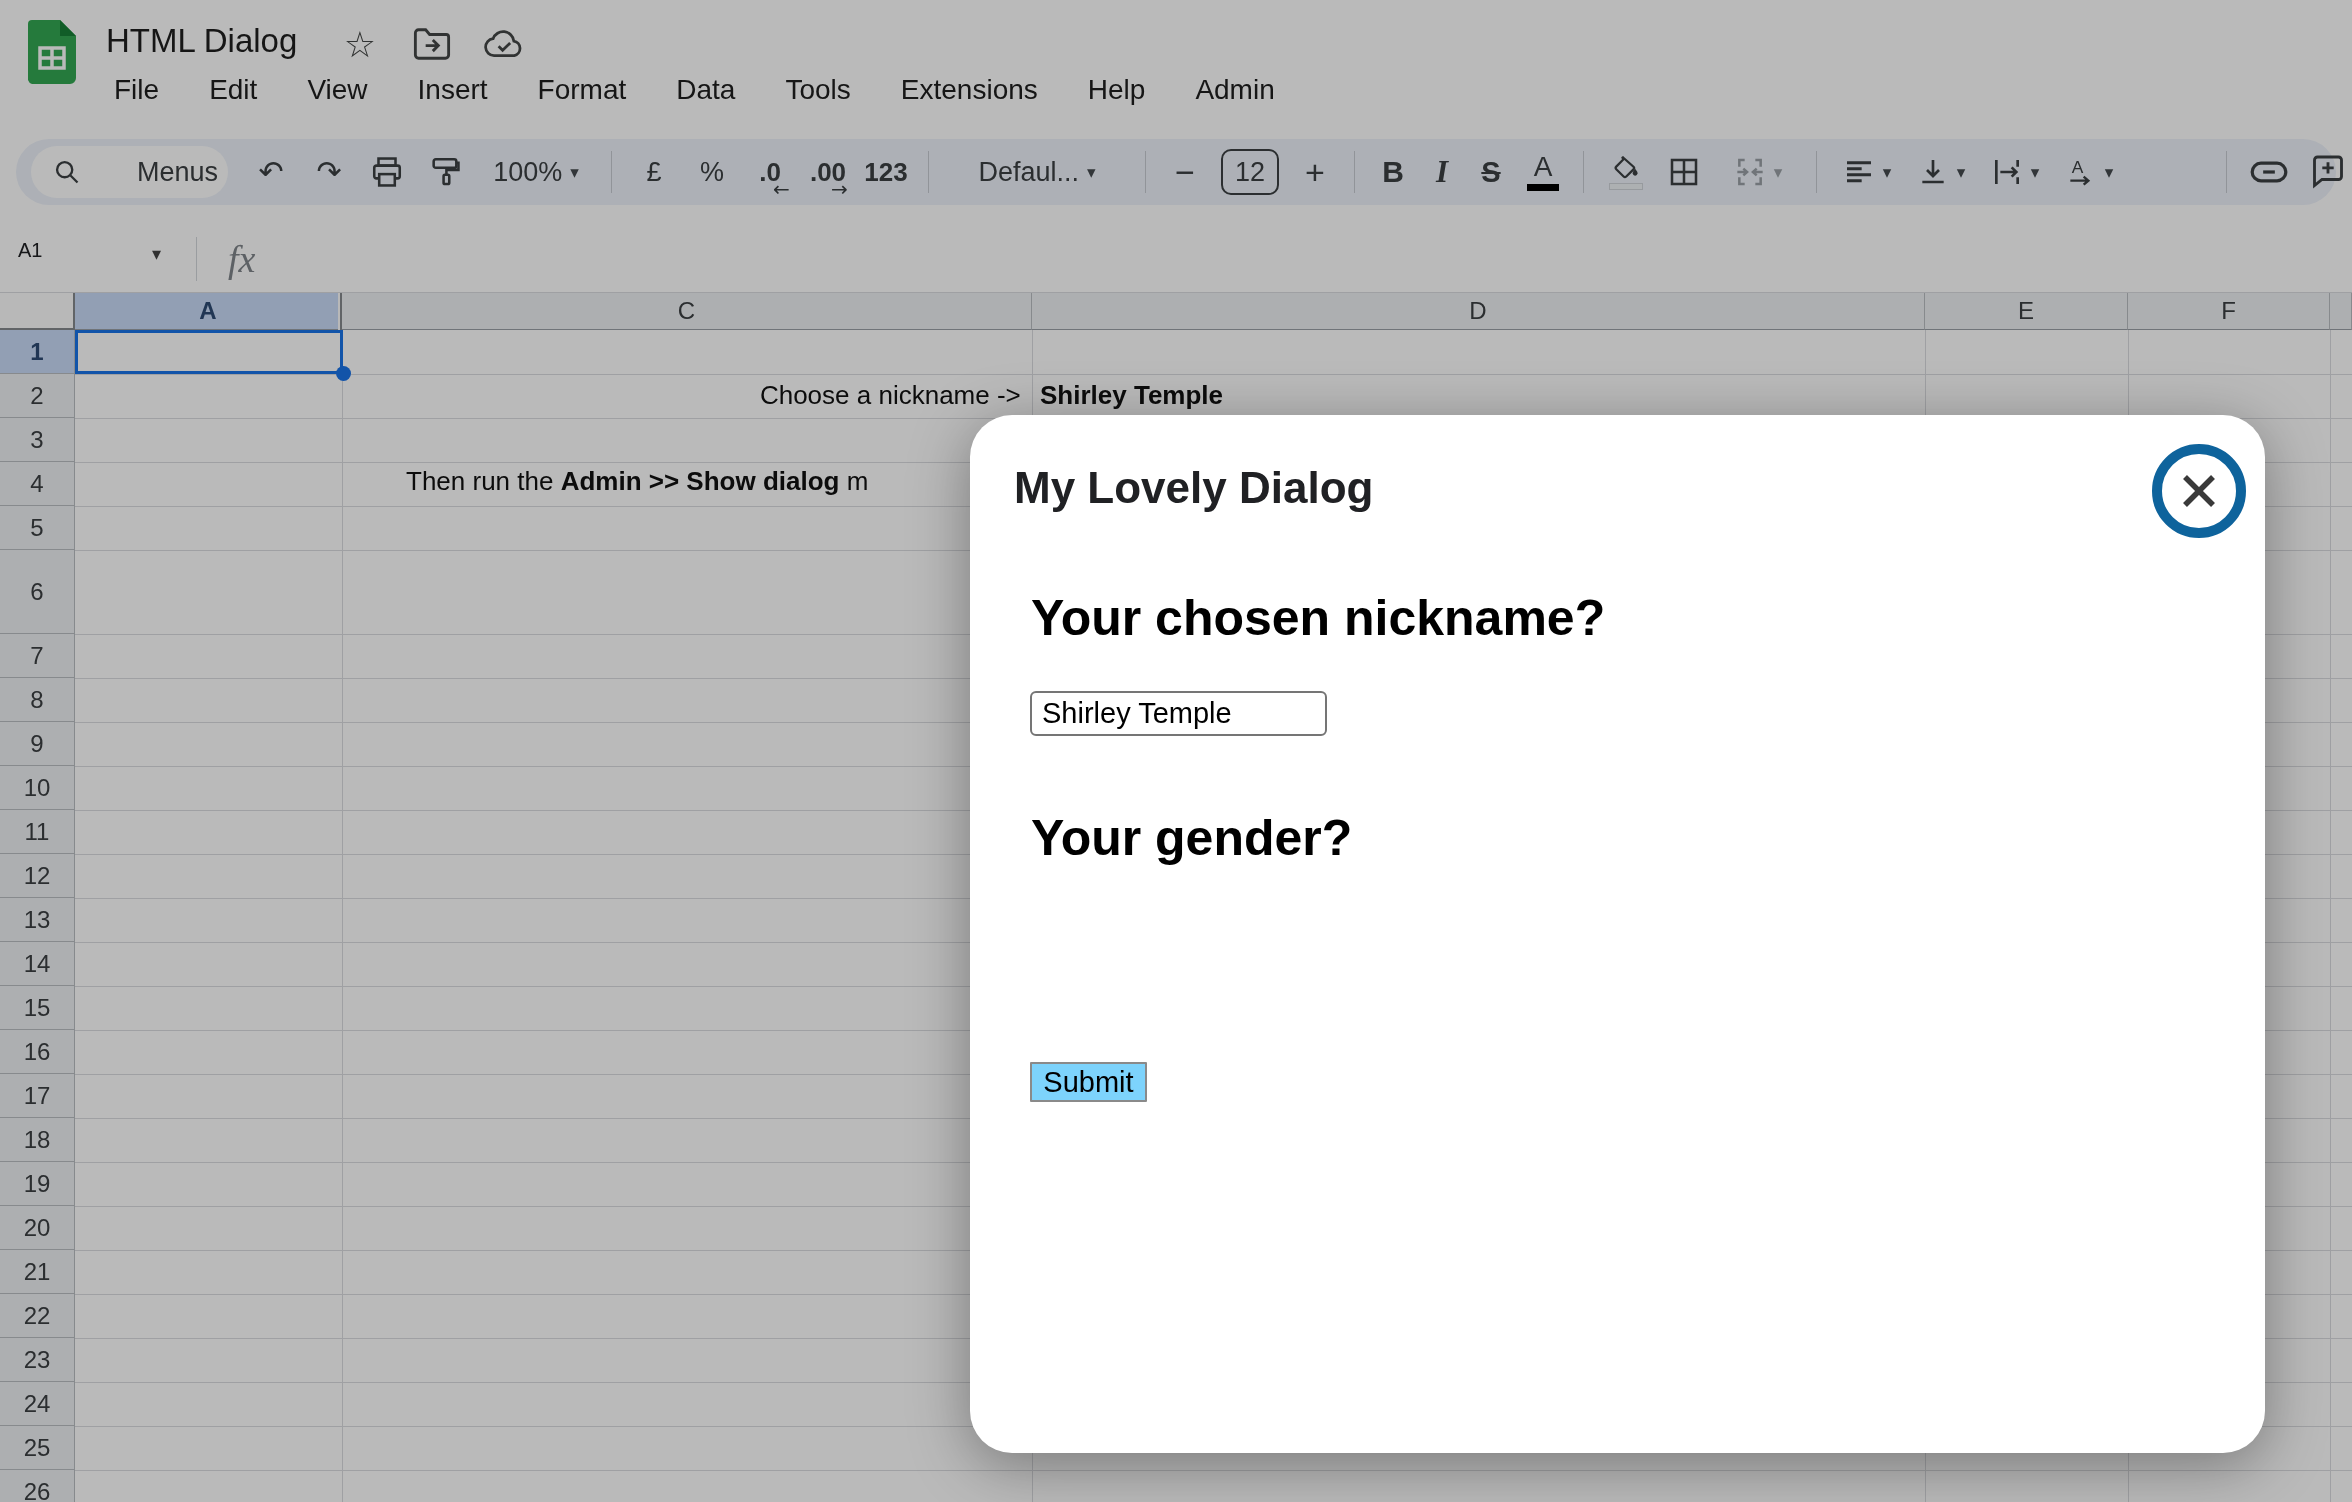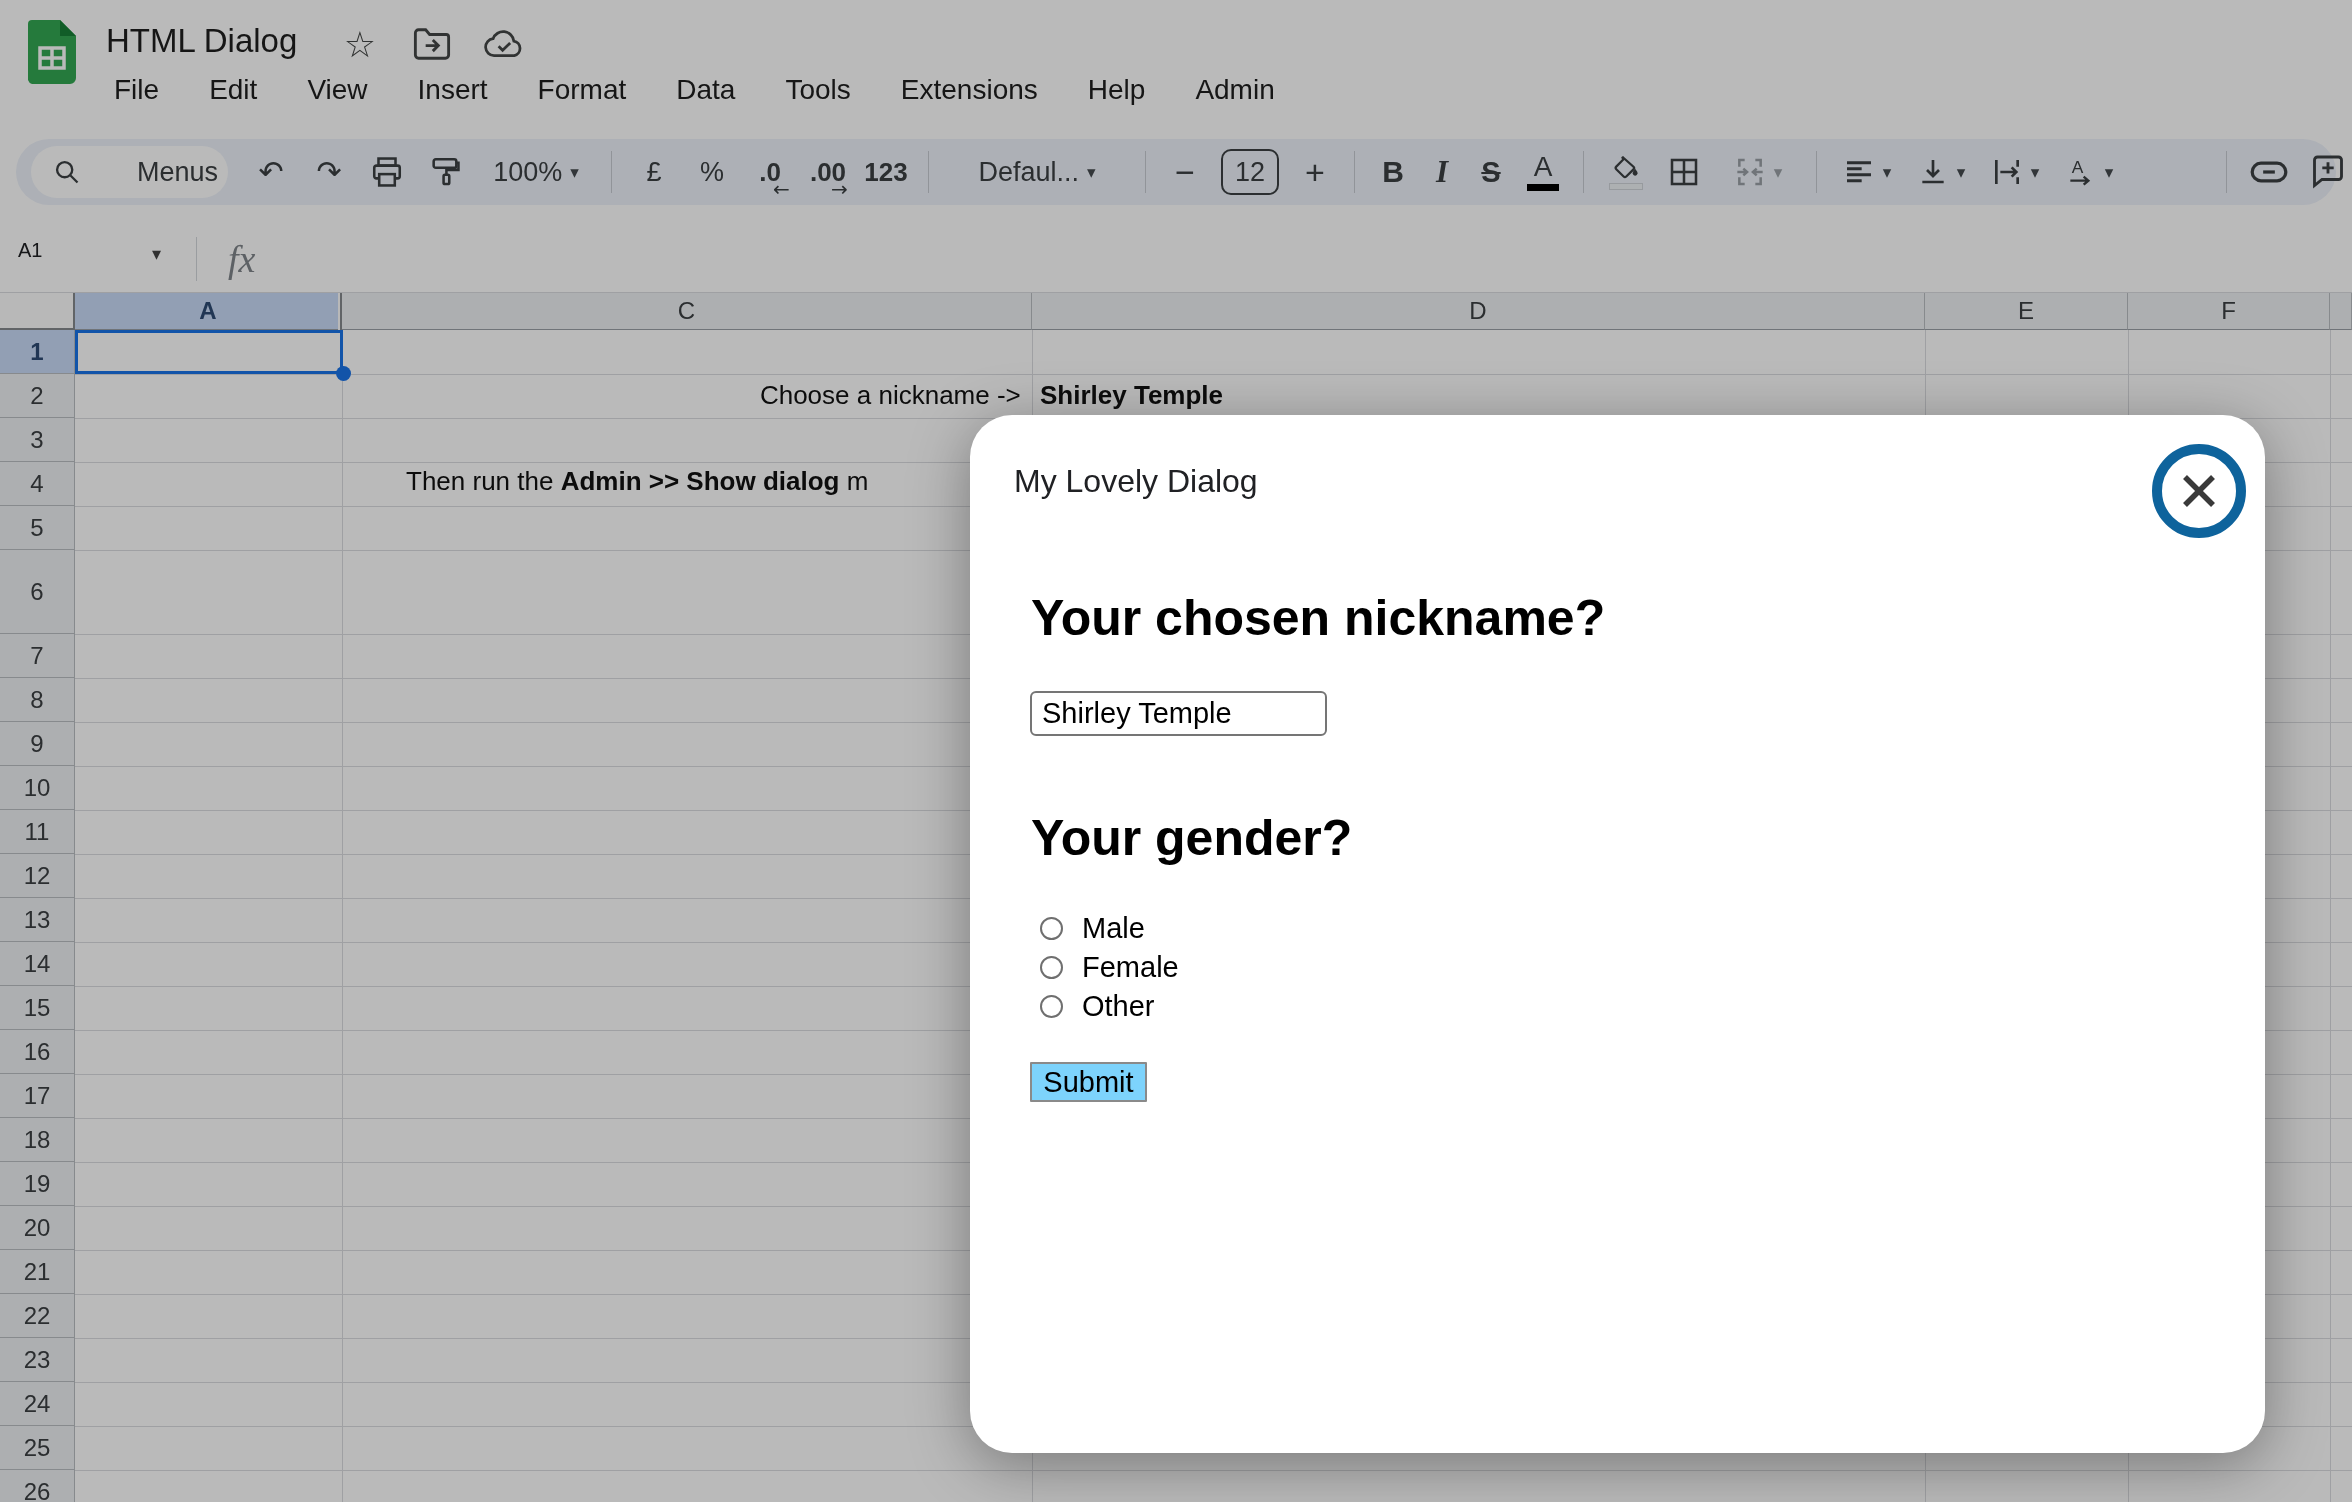--- a/index.html
+++ b/index.html
@@ -59,21 +59,21 @@
   #hidden-col-marker { position:absolute; left:338px; top:0; width:4px; height:37px; background:#fdfdfd; border-right:2px solid #85898e; }
   #sel-cell { position:absolute; left:75px; top:37px; width:268px; height:44px; border:3px solid #1a73e8; }
   #fill-handle { position:absolute; left:336px; top:73px; width:15px; height:15px; border-radius:50%; background:#1a73e8; }
   .cellline { position:absolute; display:flex; align-items:center; font-size:26px; color:#111; white-space:pre; }
   .cl-right { justify-content:flex-end; }
   .b { font-weight:700; }
 
   
   #overlay { position:absolute; inset:0; background:rgba(0,0,0,0.27); z-index:50; }
   #dialog { position:absolute; left:970px; top:415px; width:1295px; height:1038px; background:#fff; border-radius:42px; z-index:60; box-shadow:0 12px 60px rgba(0,0,0,0.35); }
-  #dlg-title { position:absolute; left:44px; top:48px; font-size:32px; font-weight:400; color:#202124; }
+  #dlg-title { position:absolute; left:44px; top:48px; font-size:44px; font-weight:700; color:#202124; }
   #dlg-close { position:absolute; right:16px; top:26px; width:100px; height:100px; background:none; border:none; cursor:pointer; }
   #q1 { position:absolute; left:61px; top:174px; font-size:50px; font-weight:700; color:#000; }
   #nickname-input { position:absolute; left:60px; top:276px; width:297px; height:45px; border:2px solid #757575; border-radius:6px; font-family:"Liberation Sans", sans-serif; font-size:29px; color:#000; padding:0 10px; background:#fff; }
   #q2 { position:absolute; left:61px; top:394px; font-size:50px; font-weight:700; color:#000; }
   #radio-group { position:absolute; left:70px; top:494px; display:flex; flex-direction:column; }
   .radio-row { display:flex; align-items:center; height:39px; gap:19px; }
   .radio-circle { width:23px; height:23px; border:2px solid #6f6f6f; border-radius:50%; background:#fff; flex:0 0 auto; }
   .radio-label { font-size:29px; color:#000; }
   #submit-btn { position:absolute; left:60px; top:647px; width:117px; height:40px; background:#7dd3fc; border:2px solid #8a8a8a; border-radius:1px; font-family:"Liberation Sans", sans-serif; font-size:29px; color:#000; }
 </style>
@@ -368,29 +368,15 @@
       <circle cx="50" cy="50" r="42" fill="#ffffff" stroke="#0e639c" stroke-width="10"></circle>
       <line x1="36" y1="36" x2="64" y2="64" stroke="#3a3a3a" stroke-width="5.5"></line>
       <line x1="64" y1="36" x2="36" y2="64" stroke="#3a3a3a" stroke-width="5.5"></line>
     </svg>
   </button>
 
   <div id="q1">Your chosen nickname?</div>
   <input id="nickname-input" type="text" value="Shirley Temple" style="">
 
   <div id="q2">Your gender?</div>
-  <div id="radio-group">
-    <div class="radio-row">
-      <span class="radio-circle"></span>
-      <span class="radio-label">Male</span>
-    </div>
-    <div class="radio-row">
-      <span class="radio-circle"></span>
-      <span class="radio-label">Female</span>
-    </div>
-    <div class="radio-row">
-      <span class="radio-circle"></span>
-      <span class="radio-label">Other</span>
-    </div>
-  </div>
 
   <button id="submit-btn">Submit</button>
 </div>
 
 </body></html>

